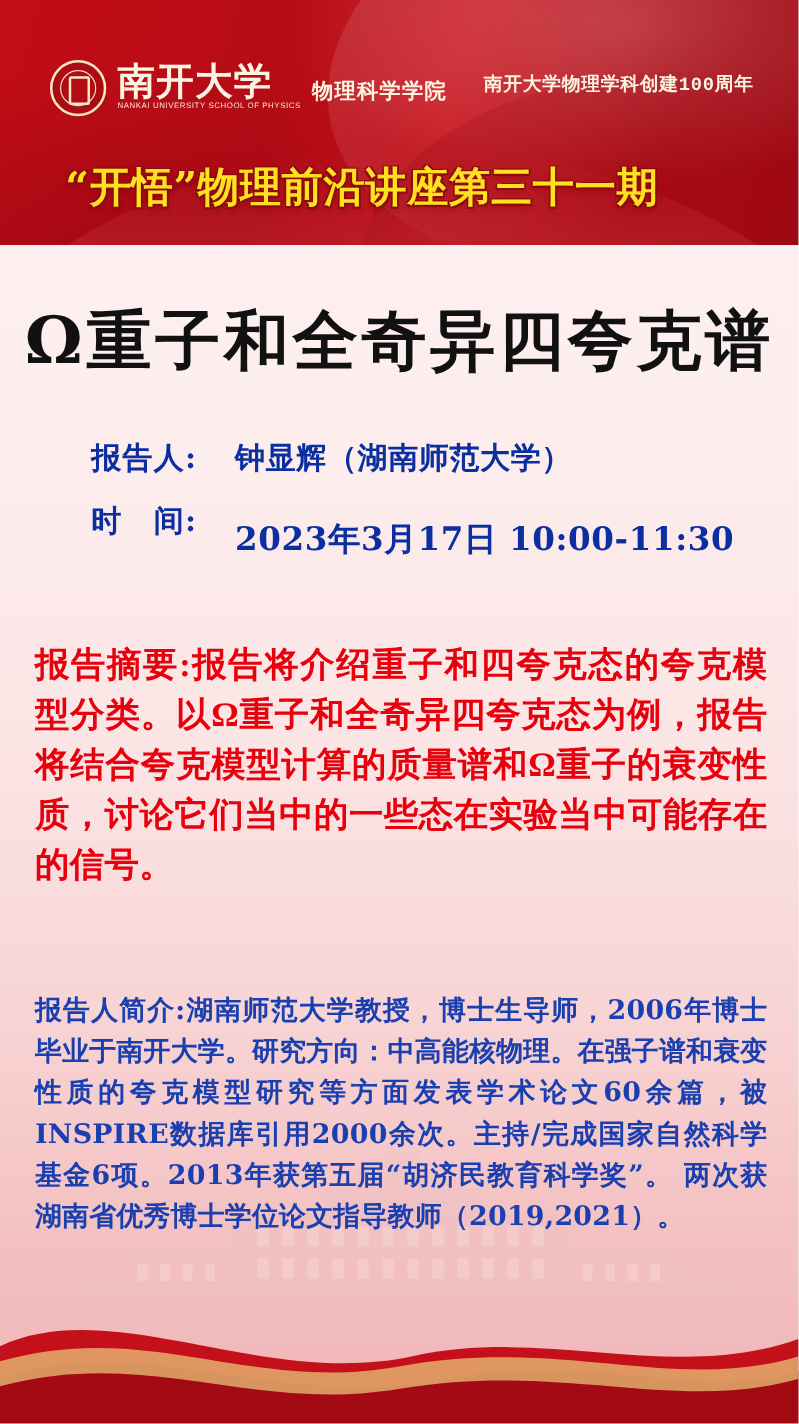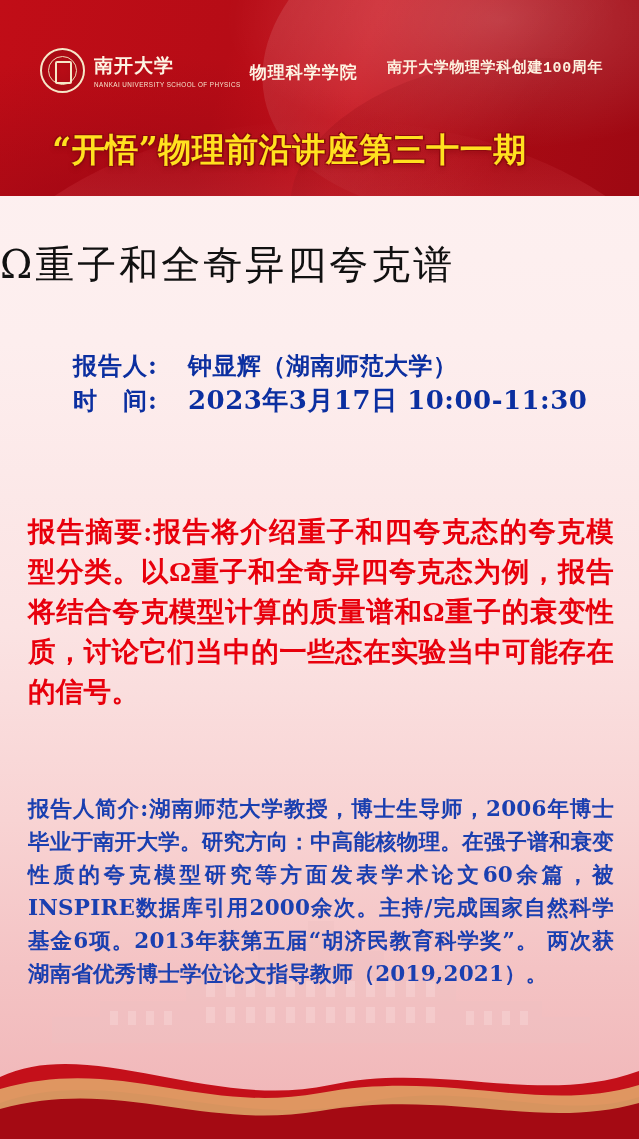--- a/index.html
+++ b/index.html
@@ -91,21 +91,21 @@
     border: 2px solid #f6e7c8;
     border-radius: 2px;
   }
   .logo-text {
     display: flex;
     flex-direction: column;
     justify-content: center;
   }
   .logo-cn {
     font-family: "DejaVu Serif", serif;
-    font-size: 19px;
+    font-size: 30px;
     line-height: 27px;
     font-weight: bold;
     color: #fdf4e3;
     letter-spacing: 1px;
     white-space: nowrap;
   }
   .logo-en {
     font-size: 6.3px;
     line-height: 9px;
     color: #f7e6cd;
@@ -152,23 +152,24 @@
       -1.2px 1.2px 0 #8d0a10,
        1.4px -1.2px 0 #8d0a10,
       -1.2px -1.2px 0 #8d0a10,
        0 3px 5px rgba(120,0,8,0.45);
   }
   
   .talk-title {
     position: absolute;
     left: 0; top: 238px;
     width: 639px;
-    font-family: "DejaVu Serif", serif;
-    font-size: 39px;
-    font-weight: normal;
+    text-align: center;
+    font-family: "DejaVu Serif", serif;
+    font-size: 52px;
+    font-weight: bold;
     color: #111111;
     letter-spacing: 3px;
     white-space: nowrap;
     z-index: 4;
   }
   
   .meta {
     position: absolute;
     left: 73px; top: 348px;
     width: 520px;
@@ -183,21 +184,21 @@
     font-size: 24px;
     line-height: 35px;
     white-space: nowrap;
   }
   .meta-label {
     width: 115px;
     flex: none;
     letter-spacing: 1px;
   }
   .meta-value { letter-spacing: 0.5px; }
-  .meta-row.date .meta-value { font-size: 26px; }
+  .meta-row.date .meta-value { font-size: 26px; margin-top: 32px; }
   
   .abstract {
     position: absolute;
     left: 28px; top: 512px;
     width: 586px;
     z-index: 4;
     font-family: Liberation Serif, serif;
     font-size: 27.5px;
     line-height: 40px;
     font-weight: bold;

